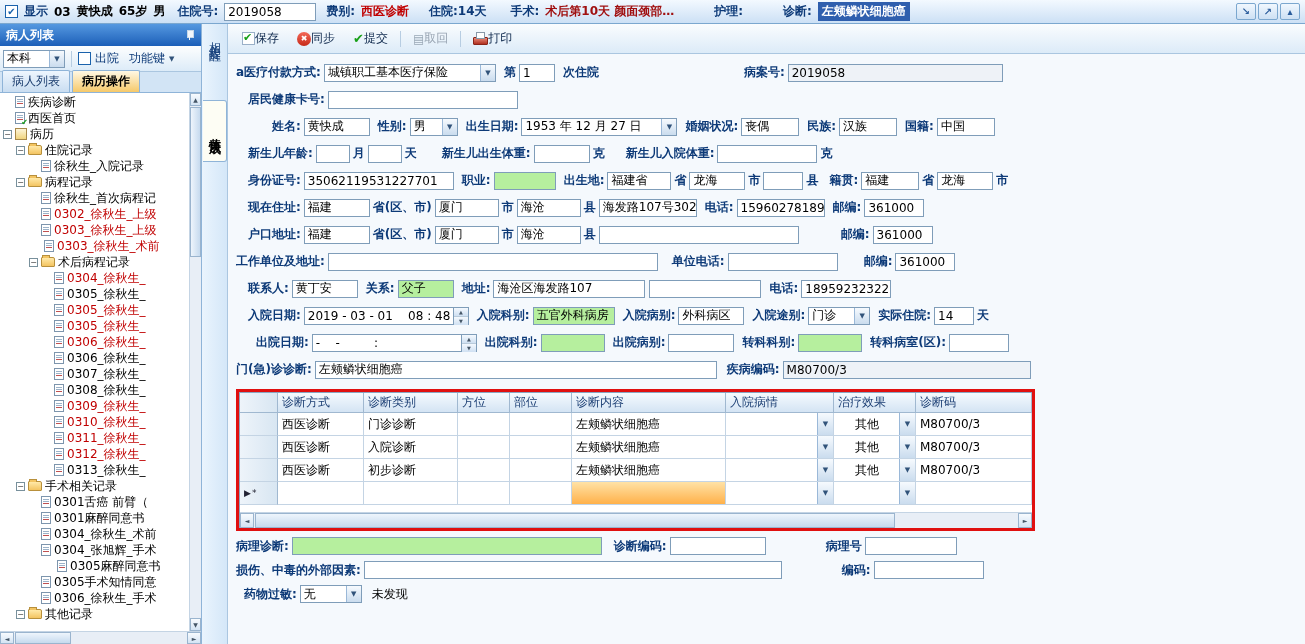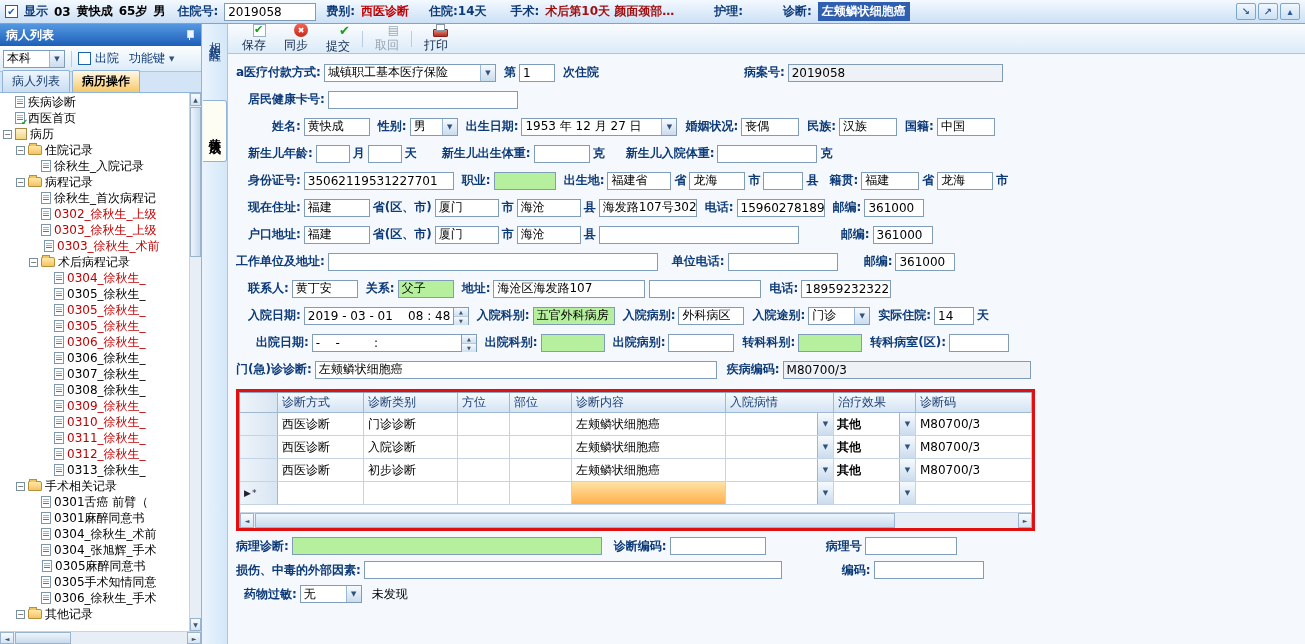--- a/index.html
+++ b/index.html
@@ -85,21 +85,21 @@
   
   #main { position:absolute; left:228px; top:24px; width:1077px; height:620px; display:flex; flex-direction:column;
     background:#f5f9fd;}
   .main-tabs { height:22px; flex:none; display:flex; align-items:flex-end; background:linear-gradient(#e7f1fb,#cfe2f4);
     border-bottom:1px solid #8fb4d8; padding-left:4px;}
   .main-tab { padding:2px 12px; border:1px solid #8fb4d8; border-bottom:none; border-radius:3px 3px 0 0;
     background:linear-gradient(#e2eefb,#bcd6ee); margin-right:3px; color:#1a3c6e;}
   .main-tab.active { background:linear-gradient(#fdfeff,#e6f1fb); font-weight:bold; color:#0d2e63;}
   .toolbar { height:30px; flex:none; display:flex; align-items:center; gap:2px; padding:0 6px;
     background:linear-gradient(#fafcfe,#dcebf8); border-bottom:1px solid #aac6e0;}
-  .tbtn { display:inline-flex; align-items:flex-end; padding:3px 8px; border-radius:2px; color:#102a4e;flex-direction:column;}
+  .tbtn { display:inline-flex; align-items:center; padding:3px 8px; border-radius:2px; color:#102a4e;}
   .tbtn.disabled { color:#98a4b2; }
   .icon-save { width:13px; height:13px; background:#fff; border:1px solid #9ab0c8; position:relative;}
   .icon-save::before { content:"✔"; position:absolute; left:0; top:-2px; color:#18a018; font-size:11px; font-weight:bold;}
   .icon-sync { width:14px; height:14px; border-radius:50%; background:linear-gradient(#f46a5a,#c62817); color:#fff;
     font-size:8px; display:inline-flex; align-items:center; justify-content:center;}
   .icon-sync::before { content:"✖"; }
   .icon-submit { color:#18a018; font-size:13px; font-weight:bold;}
   .icon-submit::before { content:"✔"; }
   .icon-retrieve { color:#9aa8b6; font-size:12px;}
   .icon-retrieve::before { content:"▤"; }
@@ -129,21 +129,21 @@
   .red-outline { display:inline-block; border:3px solid #e01010; margin:6px 0 3px 0;}
   #dt-grid { display:grid; grid-template-columns:38px 86px 94px 52px 62px 154px 108px 82px 116px;
     width:793px; background:#fff; border-top:1px solid #8aa6c2; border-left:1px solid #8aa6c2;}
   .hcell { height:20px; background:linear-gradient(#f5fafe,#d4e4f4); border-right:1px solid #a0b8d0;
     border-bottom:1px solid #a0b8d0; color:#1c3f74; display:flex; align-items:center; padding:0 4px;text-align:center;}
   .dcell { height:23px; border-right:1px solid #c4d4e4; border-bottom:1px solid #c4d4e4; display:flex;
     align-items:center; padding:0 4px; background:#fff; color:#000; overflow:hidden;}
   .scell { background:linear-gradient(90deg,#eef4fa,#d8e6f2); border-right:1px solid #a0b8d0;}
   .newsel { font-size:9px; color:#223; letter-spacing:1px;}
   .combo-cell { padding:0; }
-  .cc-text { flex:1; padding:0 3px; overflow:hidden; white-space:pre;font-weight:bold;}
+  .cc-text { flex:1; padding:0 21px; overflow:hidden; white-space:pre;}
   .cc-arrow { width:16px; align-self:stretch; display:flex; align-items:center; justify-content:center;
     font-size:7px; color:#31537a; background:linear-gradient(#f6fafe,#cadcee); border-left:1px solid #9ab8d8;}
   .newcell { background:linear-gradient(#ffe2a6,#ffb14a); }
   .dt-filler { height:8px; border-bottom:1px solid #c4d4e4; background:#fff;}
   .dt-scroll { height:15px; background:#e8eef6; display:flex; align-items:stretch;}
 </style>
 </head>
 <body>
 
 <div id="topbar">
@@ -330,21 +330,21 @@
         <div class="tree-item" style="padding-left: 29px;">
           <span class="exp-sp"></span>
           <span class="ticn icon-doc"></span>
           <span class="tlabel">0304_徐秋生_术前</span>
         </div>
         <div class="tree-item" style="padding-left: 29px;">
           <span class="exp-sp"></span>
           <span class="ticn icon-doc"></span>
           <span class="tlabel">0304_张旭辉_手术</span>
         </div>
-        <div class="tree-item" style="padding-left: 30px;">
+        <div class="tree-item" style="padding-left: 45px;">
           <span class="exp-sp"></span>
           <span class="ticn icon-doc"></span>
           <span class="tlabel">0305麻醉同意书</span>
         </div>
         <div class="tree-item" style="padding-left: 29px;">
           <span class="exp-sp"></span>
           <span class="ticn icon-doc"></span>
           <span class="tlabel">0305手术知情同意</span>
         </div>
         <div class="tree-item" style="padding-left: 29px;">

